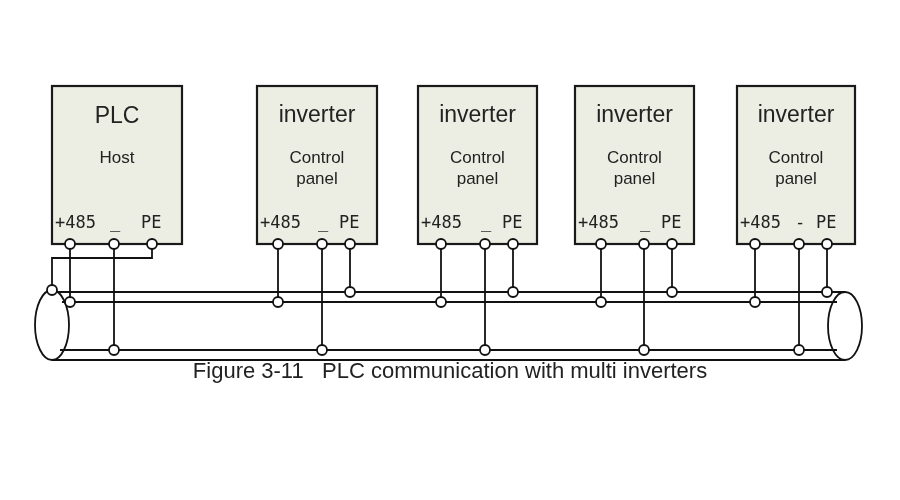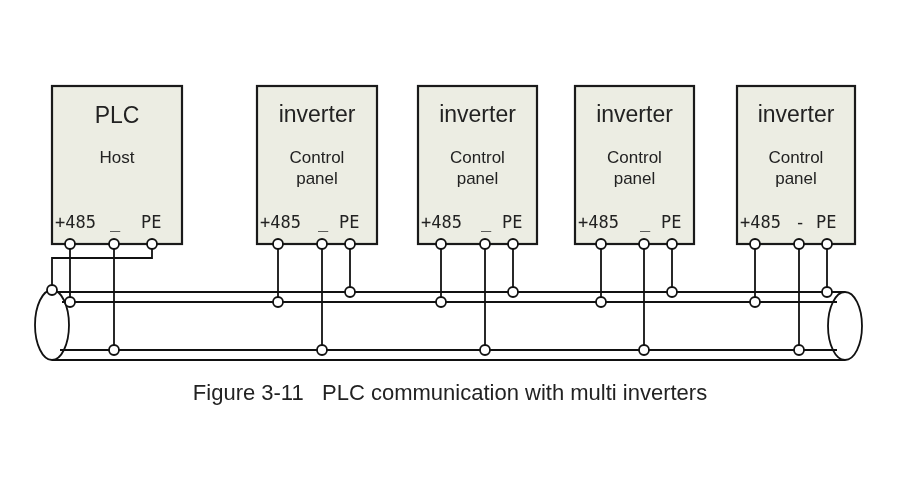--- a/index.html
+++ b/index.html
@@ -6,21 +6,21 @@
   body { width: 900px; height: 500px; position: relative; overflow: hidden; }
   #diagram { position: absolute; left: 0; top: 0; }
   .box { fill: #ecede3; stroke: #1a1a1a; stroke-width: 2.2; }
   .wire { stroke: #111; stroke-width: 1.8; fill: none; }
   .node { fill: #ffffff; stroke: #111; stroke-width: 1.8; }
   .shield { fill: none; stroke: #111; stroke-width: 1.8; }
   .title { font-family: "Liberation Sans", sans-serif; font-size: 23px; fill: #222; }
   .sub { font-family: "Liberation Sans", sans-serif; font-size: 17px; fill: #222; }
   .term { font-family: "DejaVu Sans Mono", monospace; font-size: 17px; fill: #222; }
   .caption {
-    position: absolute; left: 0; width: 900px; top: 380px; text-align: center;
+    position: absolute; left: 0; width: 900px; top: 358px; text-align: center;
     font-family: "Liberation Sans", sans-serif; font-size: 22px; color: #222;
     white-space: pre;
   }
 </style>
 </head>
 <body>
 
 <svg id="diagram" width="900" height="500" viewBox="0 0 900 500" xmlns="http://www.w3.org/2000/svg">
   <g id="devices-layer">
       <g>

